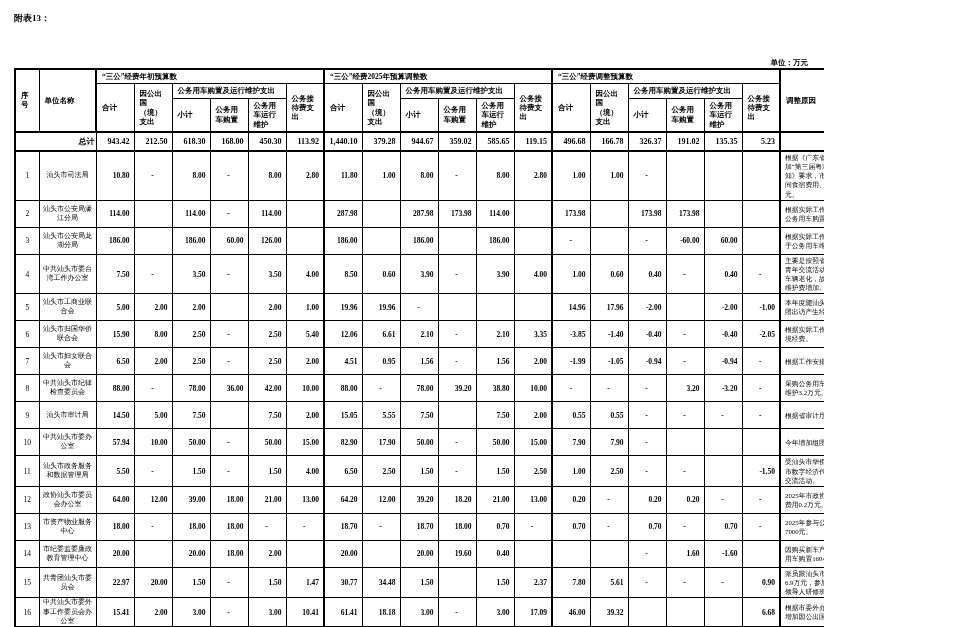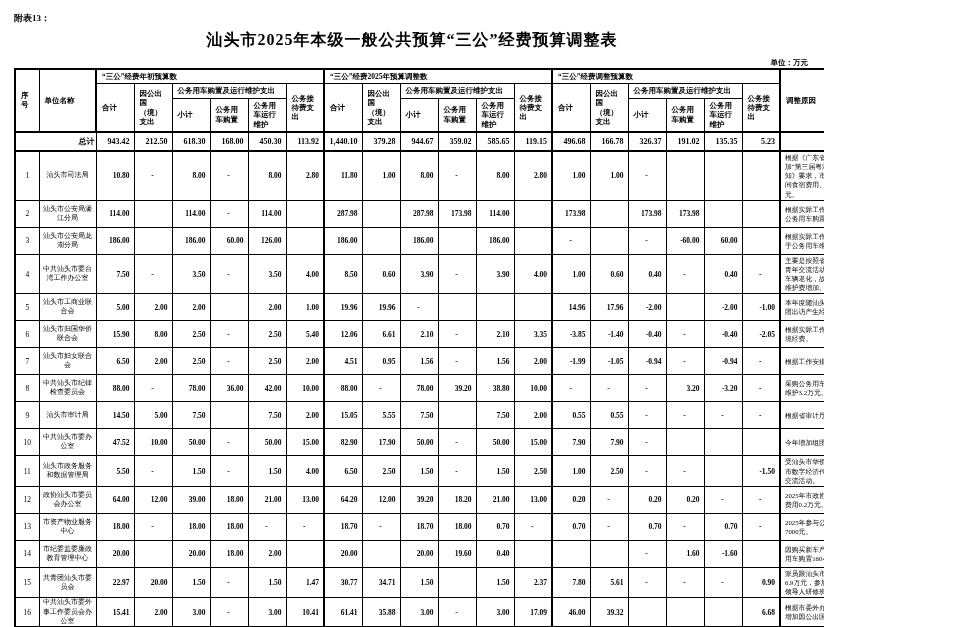--- a/index.html
+++ b/index.html
@@ -37,21 +37,20 @@
   tbody td { height:24px; }
   tr.total-row td { border-top:2px solid #000; border-bottom:2px solid #000; height:15px; }
   tr.total-row td.num { font-size:8px; }
   td.total-label { font-size:8px; font-weight:bold; text-align:right; vertical-align:middle; }
 </style>
 </head>
 <body>
 
 <div class="page">
   <div class="corner-label">附表13：</div>
-  <div class="doc-title">汕头市2025年本级一般公共预算“三公”经费预算调整表</div>
   <div class="unit-note">单位：万元</div>
 
   <table class="budget">
     <colgroup>
       <col style="width:24px">
         <col style="width:57px">
       <col style="width:38px">
         <col style="width:38px">
         <col style="width:38px">
         <col style="width:38px">
@@ -334,21 +333,21 @@
           <td class="num">0.55</td>
           <td class="num dash">-</td>
           <td class="num dash">-</td>
           <td class="num dash">-</td>
           <td class="num dash">-</td>
           <td class="reason secl">根据省审计厅的通知，选派1人参加出国培训。</td>
         </tr>
         <tr>
           <td class="seq">10</td>
           <td class="unit">中共汕头市委办公室</td>
-          <td class="num">47.52</td>
+          <td class="num">57.94</td>
           <td class="num">10.00</td>
           <td class="num">50.00</td>
           <td class="num dash">-</td>
           <td class="num">50.00</td>
           <td class="num">15.00</td>
           <td class="num secl">82.90</td>
           <td class="num">17.90</td>
           <td class="num">50.00</td>
           <td class="num dash">-</td>
           <td class="num">50.00</td>
@@ -456,21 +455,21 @@
         <tr>
           <td class="seq">15</td>
           <td class="unit">共青团汕头市委员会</td>
           <td class="num">22.97</td>
           <td class="num">20.00</td>
           <td class="num">1.50</td>
           <td class="num dash">-</td>
           <td class="num">1.50</td>
           <td class="num">1.47</td>
           <td class="num secl">30.77</td>
-          <td class="num">34.71</td>
+          <td class="num">34.48</td>
           <td class="num">1.50</td>
           <td class="num"></td>
           <td class="num">1.50</td>
           <td class="num">2.37</td>
           <td class="num secl">7.80</td>
           <td class="num">5.61</td>
           <td class="num dash">-</td>
           <td class="num dash">-</td>
           <td class="num dash">-</td>
           <td class="num">0.90</td>
@@ -479,21 +478,21 @@
         <tr>
           <td class="seq">16</td>
           <td class="unit">中共汕头市委外事工作委员会办公室</td>
           <td class="num">15.41</td>
           <td class="num">2.00</td>
           <td class="num">3.00</td>
           <td class="num dash">-</td>
           <td class="num">3.00</td>
           <td class="num">10.41</td>
           <td class="num secl">61.41</td>
-          <td class="num">35.88</td>
+          <td class="num">18.18</td>
           <td class="num">3.00</td>
           <td class="num dash">-</td>
           <td class="num">3.00</td>
           <td class="num">17.09</td>
           <td class="num secl">46.00</td>
           <td class="num">39.32</td>
           <td class="num"></td>
           <td class="num"></td>
           <td class="num"></td>
           <td class="num">6.68</td>

